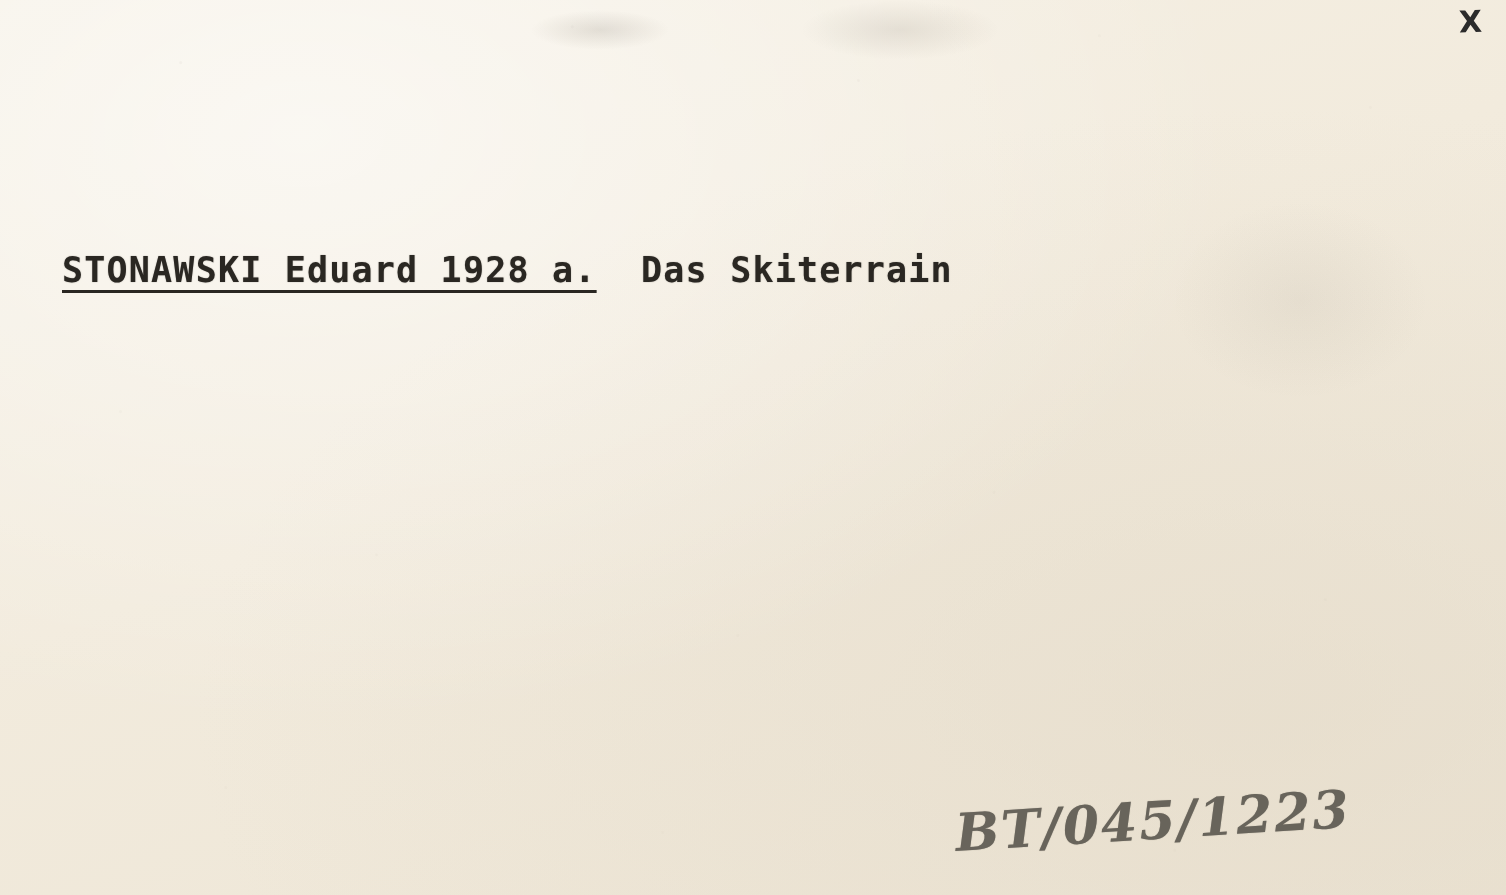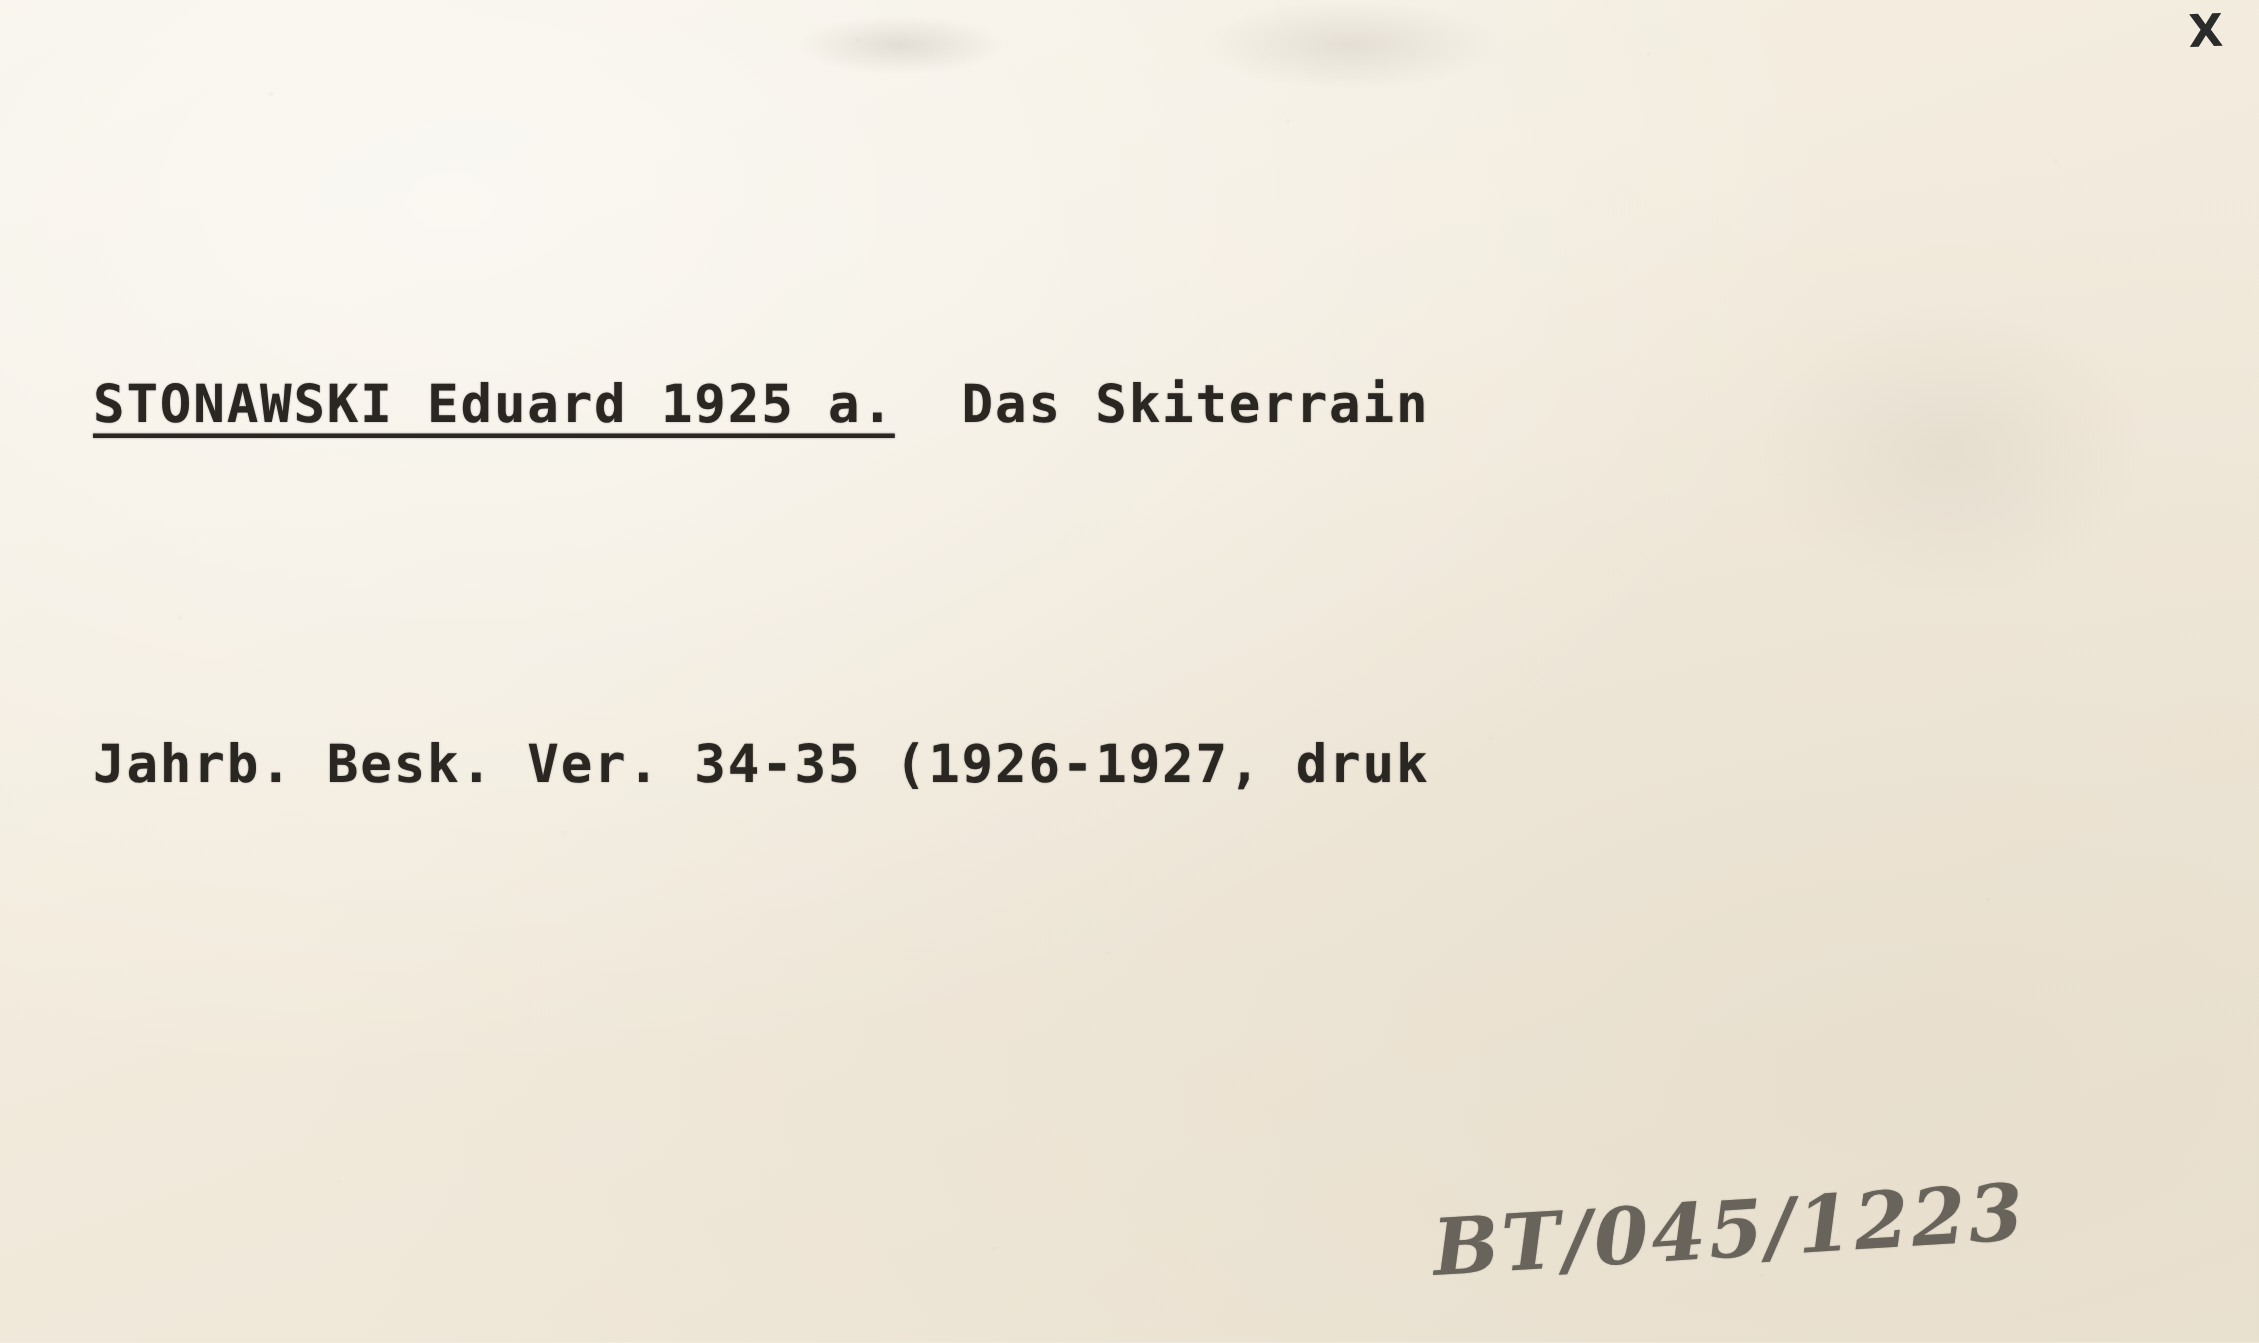--- a/index.html
+++ b/index.html
@@ -123,22 +123,21 @@
 <div class="card">
 
   <div class="grain"></div>
   <div class="smudge-a"></div>
   <div class="smudge-b"></div>
   <div class="smudge-c"></div>
 
   <div class="corner-mark">X</div>
 
   <div class="typed">
-    <span class="line"><span class="under">STONAWSKI Eduard 1925 a.</span><span>  Das Skiterrain</span></span>
-    <span class="line">Jahrb. Besk. Ver. 34-35 (1926-1927, druk</span>
+    <span class="line"><span class="under">STONAWSKI Eduard 1928 a.</span><span>  Das Skiterrain</span></span>
     
     
     
     
   </div>
 
   <div class="pencil-ref">BT/045/1223</div>
 
 </div>
 

